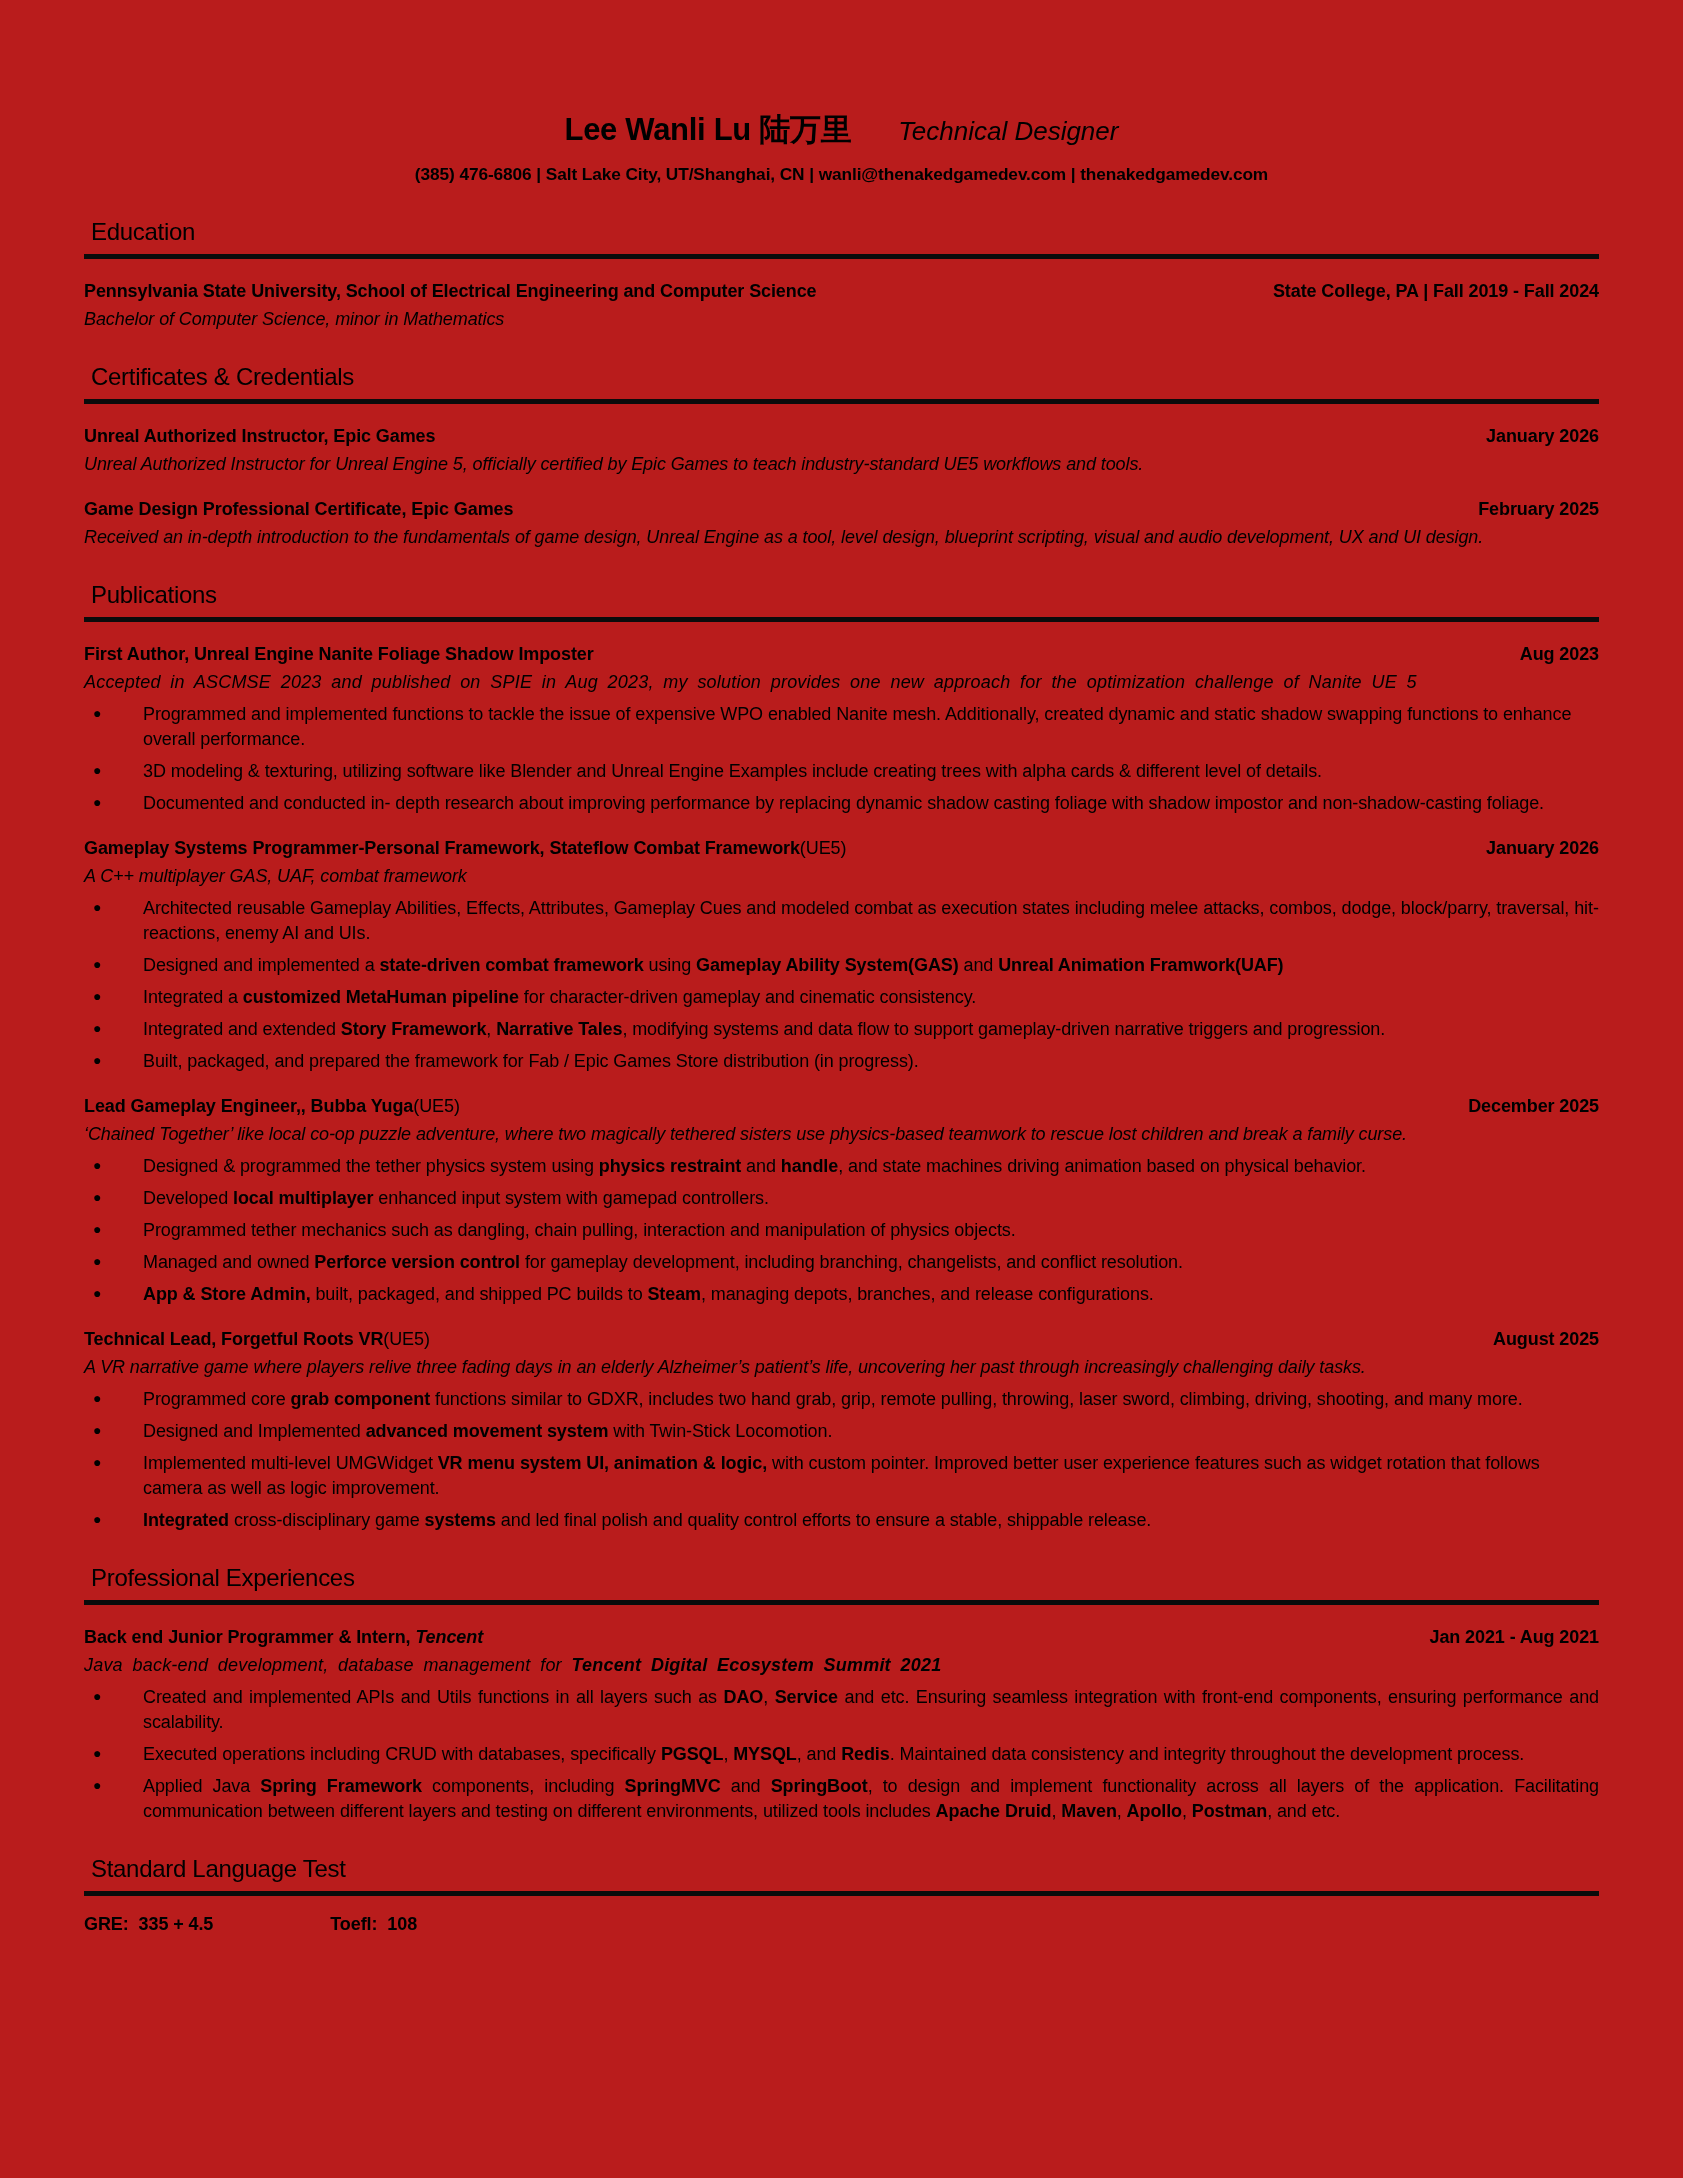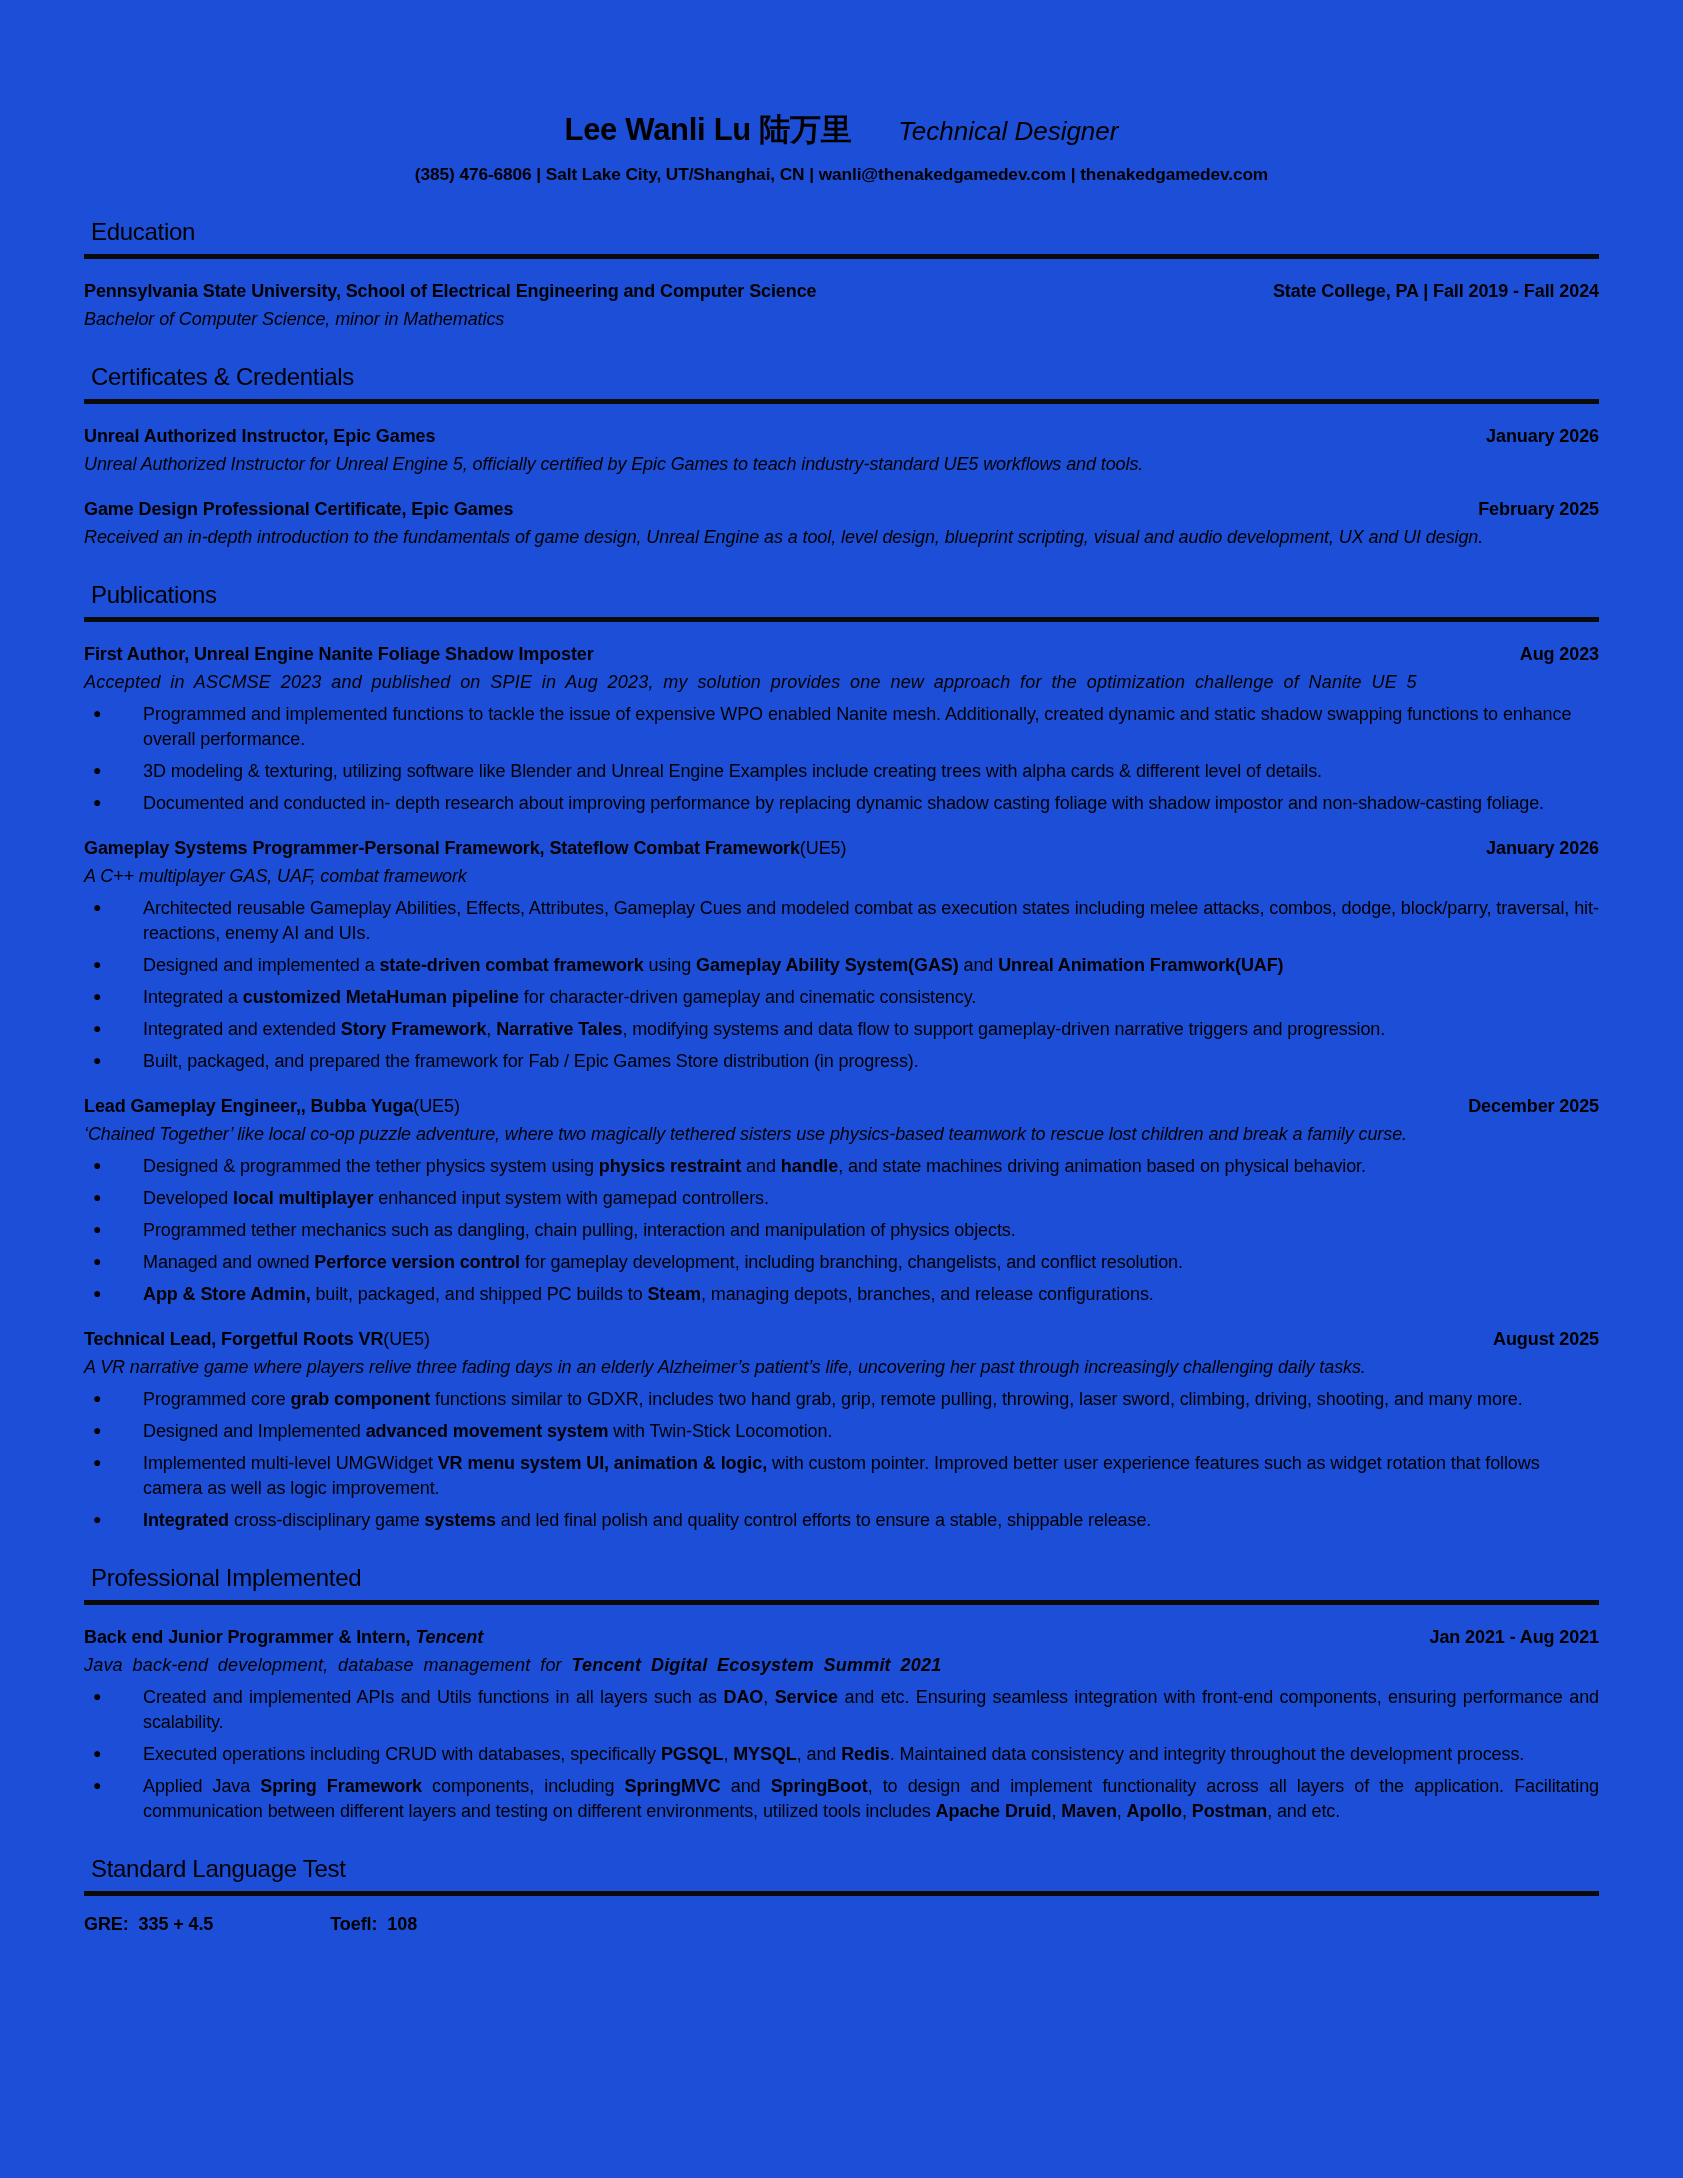--- a/index.html
+++ b/index.html
@@ -1,20 +1,20 @@
 <!DOCTYPE html>
 <html><head>
 <meta charset="utf-8">
 <style>
   html,body{margin:0;padding:0;background:#e8e8e8;}
   .page{
     position:relative;
     width:1683px;height:2178px;
     margin:0 auto;
-    background:#1d4ed8;
+    background:#b91c1c;
     color:#000;
     font-family:"Liberation Sans",sans-serif;
     font-size:18px;
     line-height:25px;
     letter-spacing:-0.1px;
     box-sizing:border-box;
     padding:117px 84px 0 84px;
     overflow:hidden;
   }
   .b{font-weight:700;}
@@ -143,21 +143,21 @@
           <div class="entry-subtitle"><span>A VR narrative game where players relive three fading days in an elderly Alzheimer’s patient’s life, uncovering her past through increasingly challenging daily tasks.</span></div>
           <ul class="bullets">
             <li><span>Programmed core </span><span class="b ">grab component</span><span> functions similar to GDXR, includes two hand grab, grip, remote pulling, throwing, laser sword, climbing, driving, shooting, and many more.</span></li>
             <li><span>Designed and Implemented </span><span class="b ">advanced movement system</span><span> with Twin-Stick Locomotion.</span></li>
             <li><span>Implemented multi-level UMGWidget </span><span class="b ">VR menu system UI, animation &amp; logic,</span><span> with custom pointer. Improved better user experience features such as widget rotation that follows camera as well as logic improvement.</span></li>
             <li><span class="b ">Integrated</span><span> cross-disciplinary game </span><span class="b ">systems</span><span> and led final polish and quality control efforts to ensure a stable, shippable release.</span></li>
           </ul>
         </div>
       </section>
       <section class="section">
-        <h2 class="section-title">Professional Implemented</h2>
+        <h2 class="section-title">Professional Experiences</h2>
         <div class="rule"></div>
         <div class="entry">
           <div class="entry-head">
             <span class="entry-title"><span class="b ">Back end Junior Programmer &amp; Intern, </span><span class="b i">Tencent</span></span>
             <span class="entry-date">Jan 2021 - Aug 2021</span>
           </div>
           <div class="entry-subtitle wide"><span>Java back-end development, database management for </span><span class="b ">Tencent Digital Ecosystem Summit 2021</span></div>
           <ul class="bullets justify">
             <li><span>Created and implemented APIs and Utils functions in all layers such as </span><span class="b ">DAO</span><span>, </span><span class="b ">Service</span><span> and etc. Ensuring seamless integration with front-end components, ensuring performance and scalability.</span></li>
             <li><span>Executed operations including CRUD with databases, specifically </span><span class="b ">PGSQL</span><span>, </span><span class="b ">MYSQL</span><span>, and </span><span class="b ">Redis</span><span>. Maintained data consistency and integrity throughout the development process.</span></li>

